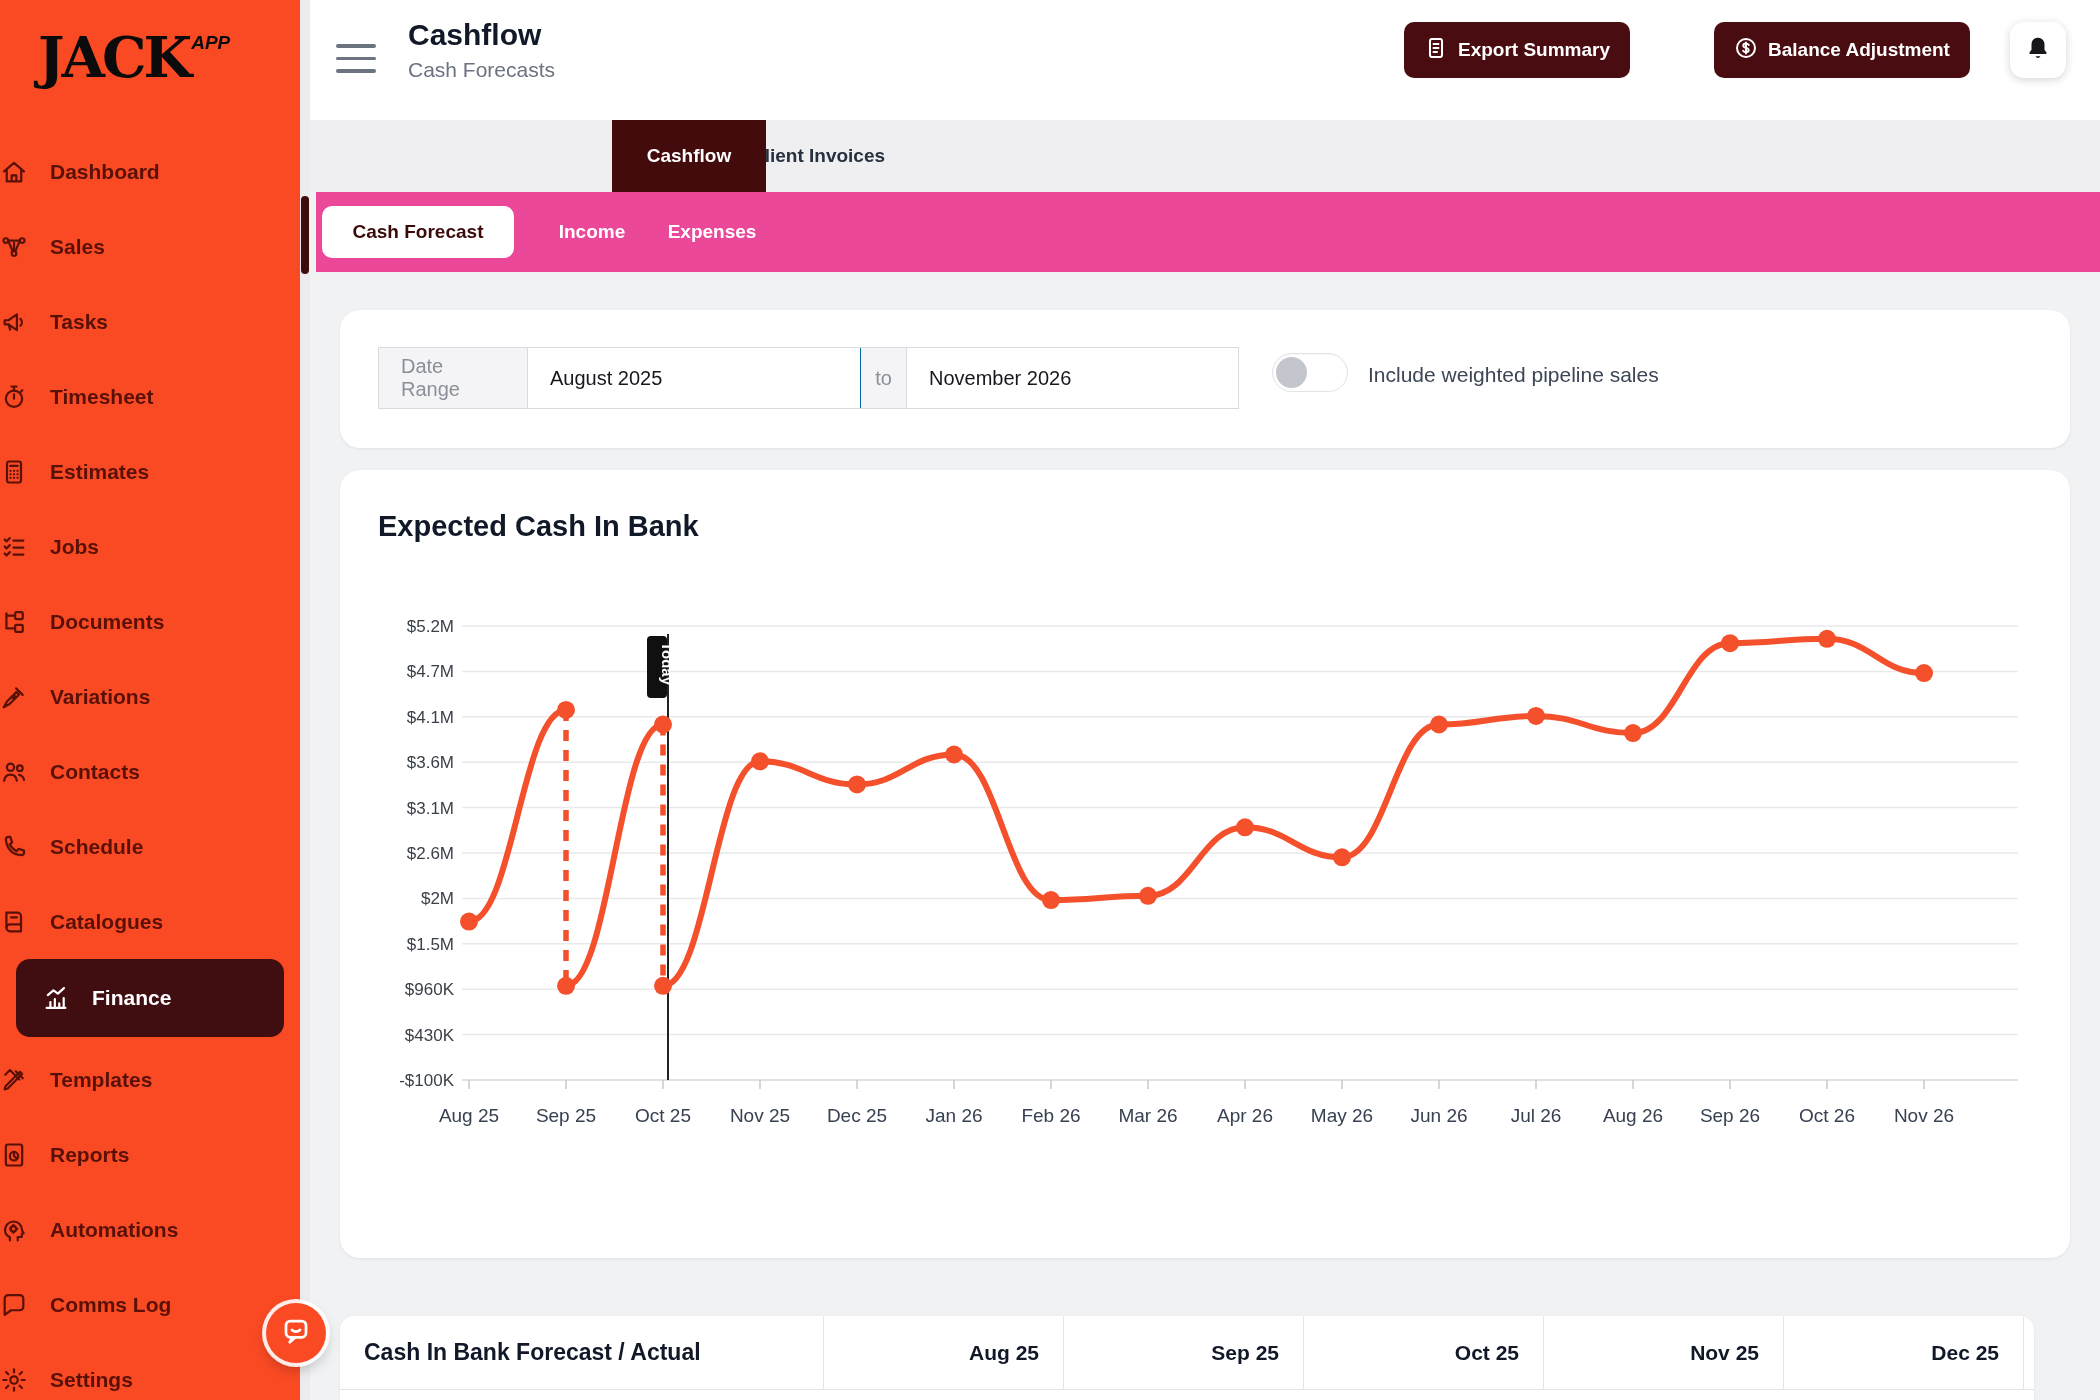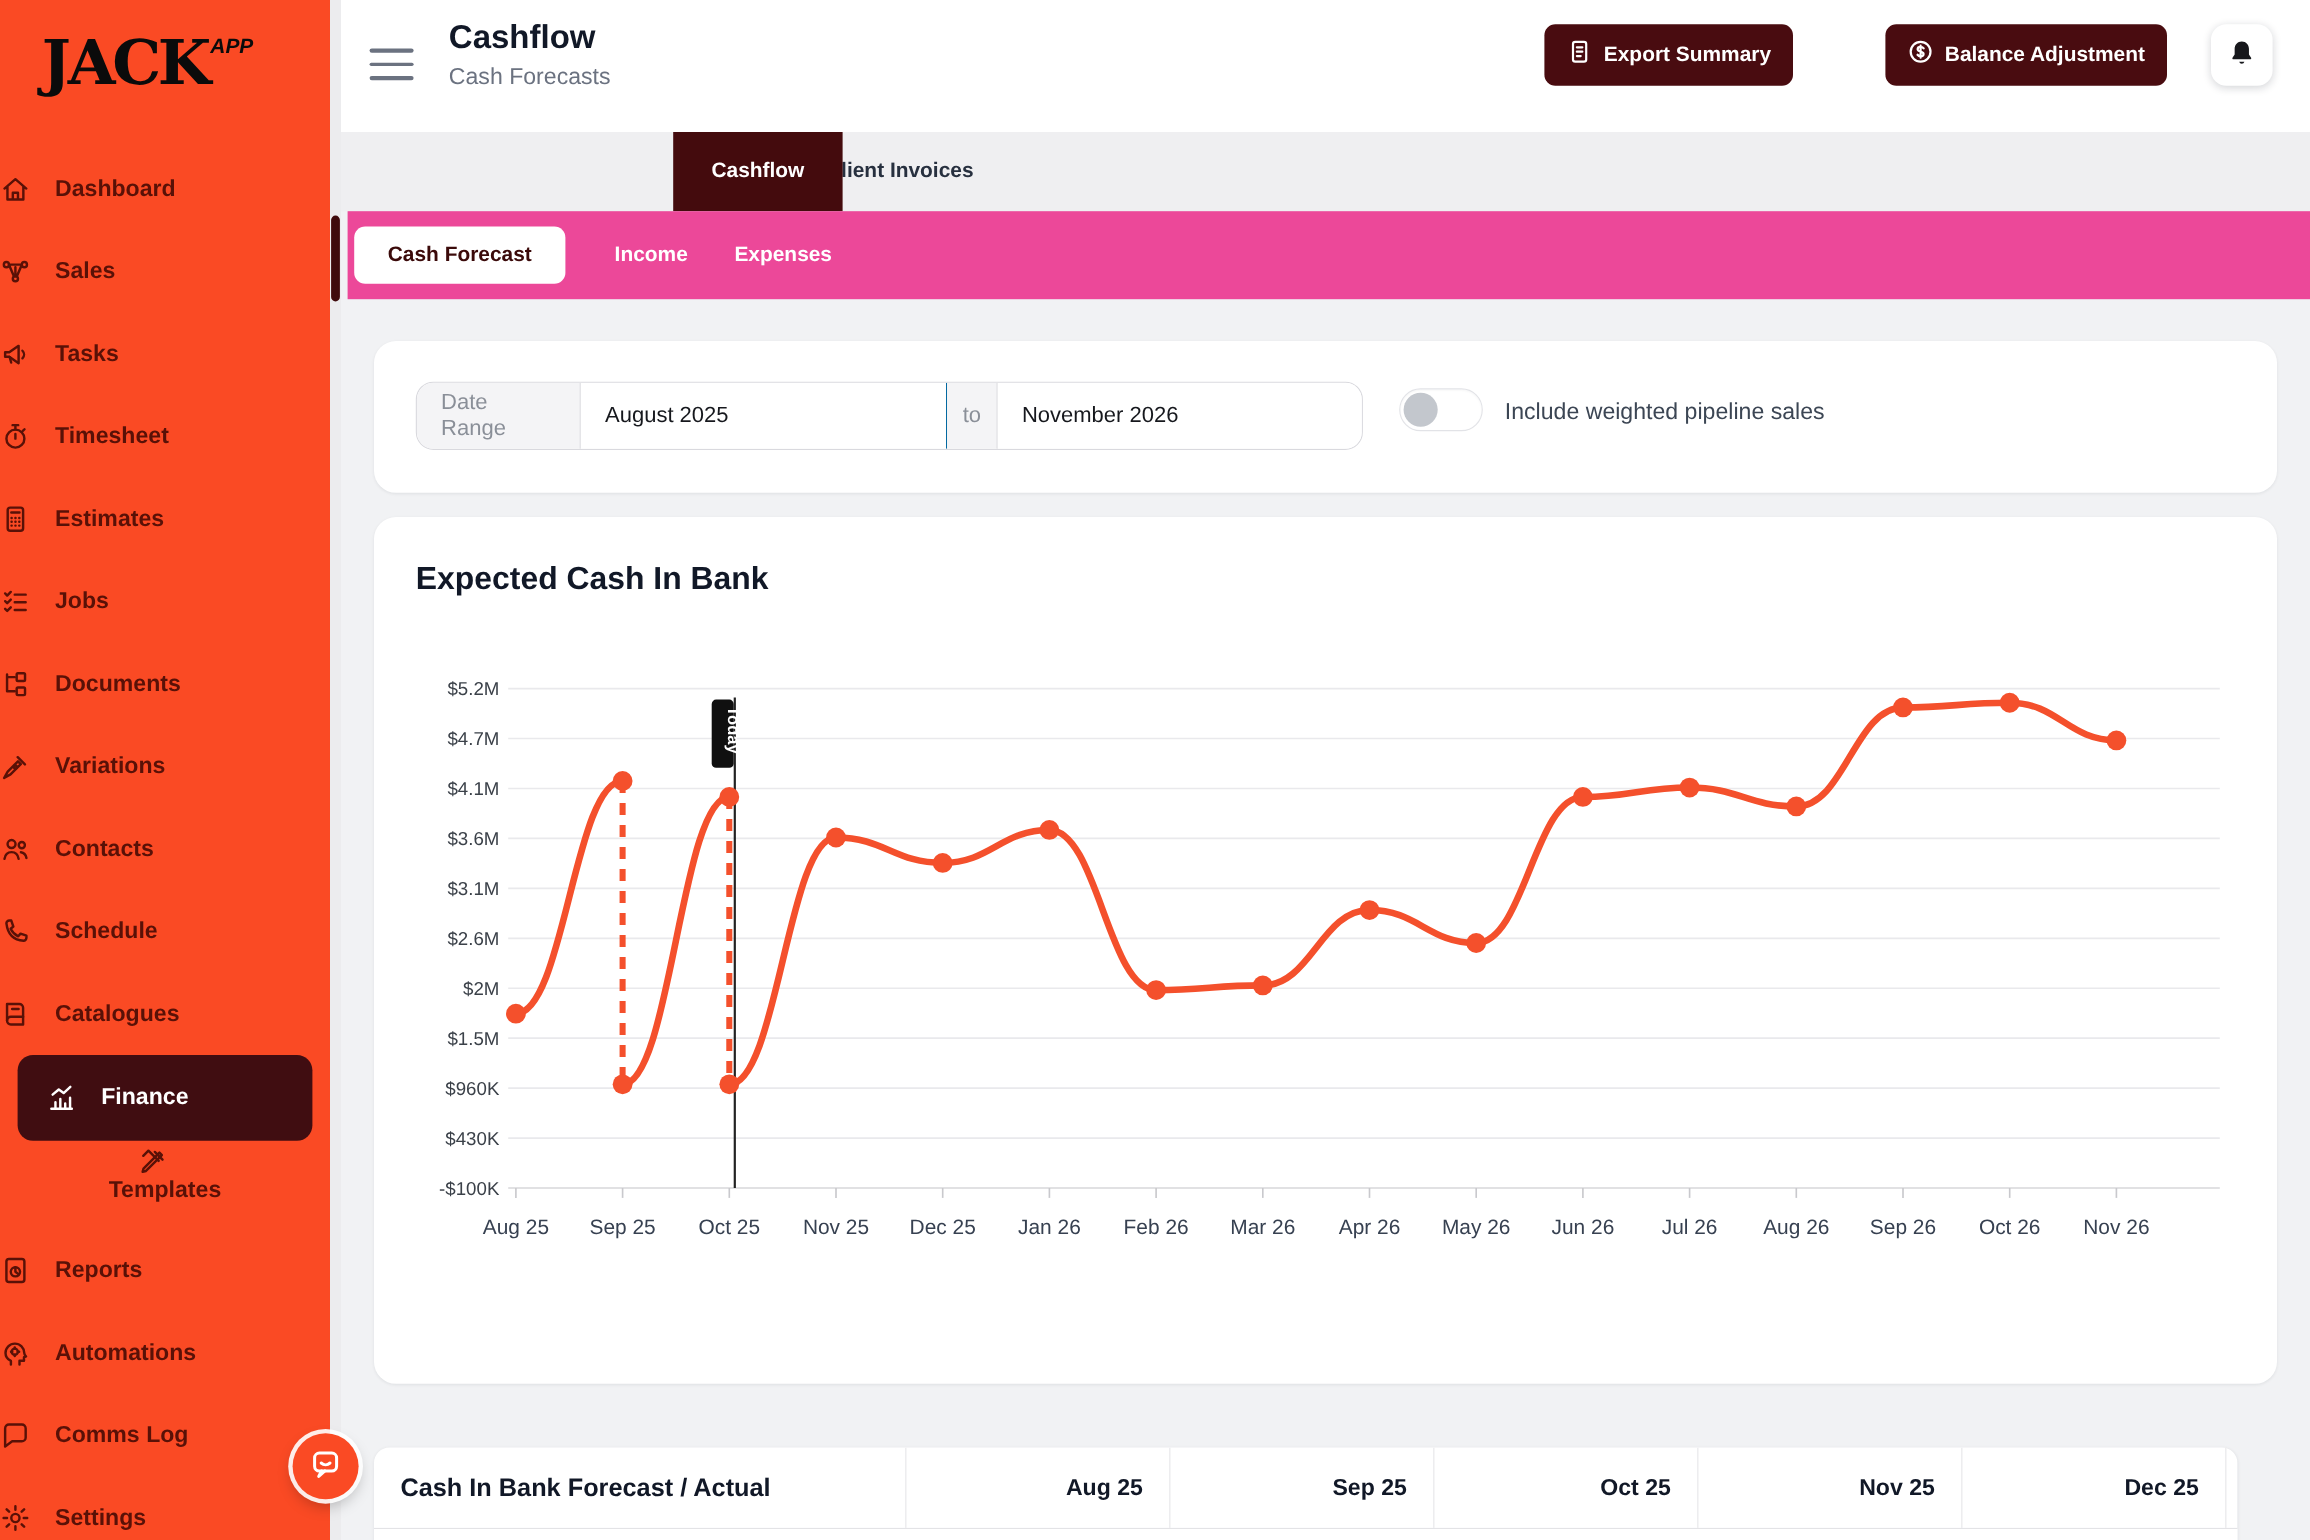--- a/index.html
+++ b/index.html
@@ -16,21 +16,21 @@
              font-size:19px;vertical-align:28px;letter-spacing:0px;margin-left:2px;}
   .nav{position:absolute;left:0;top:134px;width:300px;}
   .nav-item{position:relative;height:75px;display:flex;align-items:center;
             color:#591107;cursor:pointer;}
   .nav-item .nicon{width:28px;height:28px;margin-right:22px;flex:0 0 28px;}
   .nav-item .nicon svg{width:28px;height:28px;stroke:currentColor;fill:none;
             stroke-width:1.9;stroke-linecap:round;stroke-linejoin:round;}
   .nav-item .nlabel{font-size:21px;font-weight:bold;}
   .nav-item.active{margin:0 16px;padding-left:26px;height:78px;border-radius:14px;
             background:#400d11;color:#ffffff;}
-  .nav-item.active + .nav-item{margin-top:5px;flex-direction:column;}
+  .nav-item.active + .nav-item{margin-top:5px;}
   .side-scroll{position:absolute;left:300px;top:0;width:10px;height:1400px;background:#ececee;}
   .side-thumb{position:absolute;left:1px;top:196px;width:8px;height:78px;border-radius:4px;background:#3f0a0c;}
 
   
   .header{position:absolute;left:310px;top:0;width:1790px;height:120px;background:#ffffff;}
   .hamburger{position:absolute;left:26px;top:44px;width:40px;height:32px;cursor:pointer;}
   .hamburger i{display:block;height:3.5px;background:#6b7280;border-radius:2px;margin-bottom:9px;}
   .page-title{position:absolute;left:98px;top:18px;font-size:30px;font-weight:bold;color:#111827;}
   .page-subtitle{position:absolute;left:98px;top:58px;font-size:21px;color:#6b7280;}
   .hbtn{position:absolute;top:22px;height:56px;background:#490c10;border-radius:10px;color:#fff;
@@ -50,21 +50,21 @@
        font-size:19px;font-weight:bold;color:#ffffff;cursor:pointer;padding:0 18px;}
   .subtab.active{background:#ffffff;color:#3b0a0a;border-radius:10px;}
 
   
   .card{position:absolute;background:#ffffff;border-radius:20px;box-shadow:0 1px 3px rgba(16,24,40,.08);}
   .filter-card{left:340px;top:310px;width:1730px;height:138px;}
   .chart-card{left:340px;top:470px;width:1730px;height:788px;}
   .table-card{left:340px;top:1316px;width:1694px;height:160px;border-radius:14px;overflow:hidden;}
 
   
-  .dr-group{position:absolute;left:38px;top:37px;height:62px;display:flex;border:1px solid #d9d9de;border-radius:16px;overflow:hidden;}
+  .dr-group{position:absolute;left:38px;top:37px;height:62px;display:flex;border:1px solid #d9d9de;border-radius:0;overflow:hidden;}
   .dr-cell{display:flex;align-items:center;padding:0 22px;font-size:20px;}
   .dr-label{background:#f4f4f6;color:#8a8f98;border-right:1px solid #d9d9de;width:149px;}
   .dr-input{background:#fff;color:#16181d;width:333px;border-right:1px solid #0369a1;}
   .dr-to{background:#f4f4f6;color:#8a8f98;width:46px;justify-content:center;border-right:1px solid #d9d9de;}
   .dr-input2{background:#fff;color:#16181d;width:331px;}
   .toggle{position:absolute;left:932px;top:43px;width:76px;height:39px;border-radius:20px;background:#fff;
           border:1.5px solid #e2e3e7;box-shadow:inset 0 1px 2px rgba(0,0,0,.04);cursor:pointer;}
   .knob{position:absolute;left:3px;top:2.5px;width:31px;height:31px;border-radius:50%;background:#c3c7cd;}
   .toggle-label{position:absolute;left:1028px;top:53px;font-size:21px;color:#3c4654;}
 

